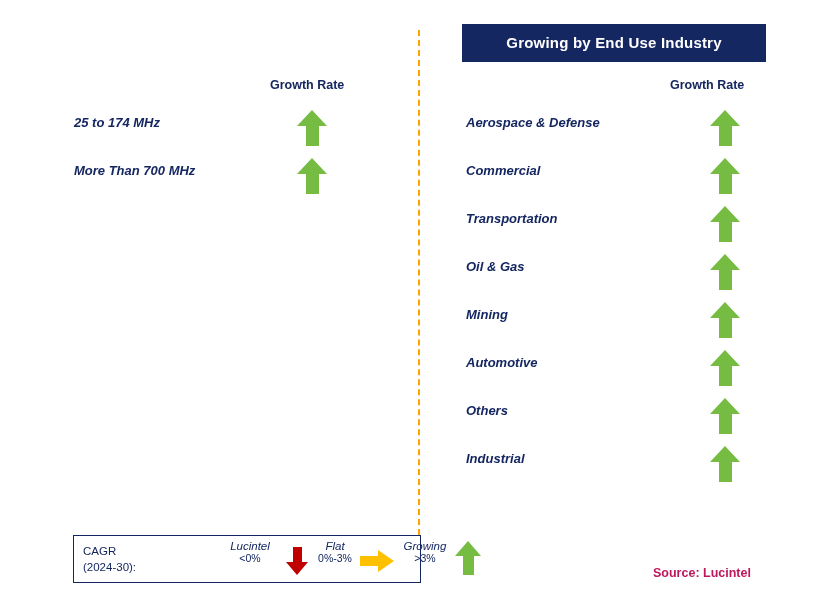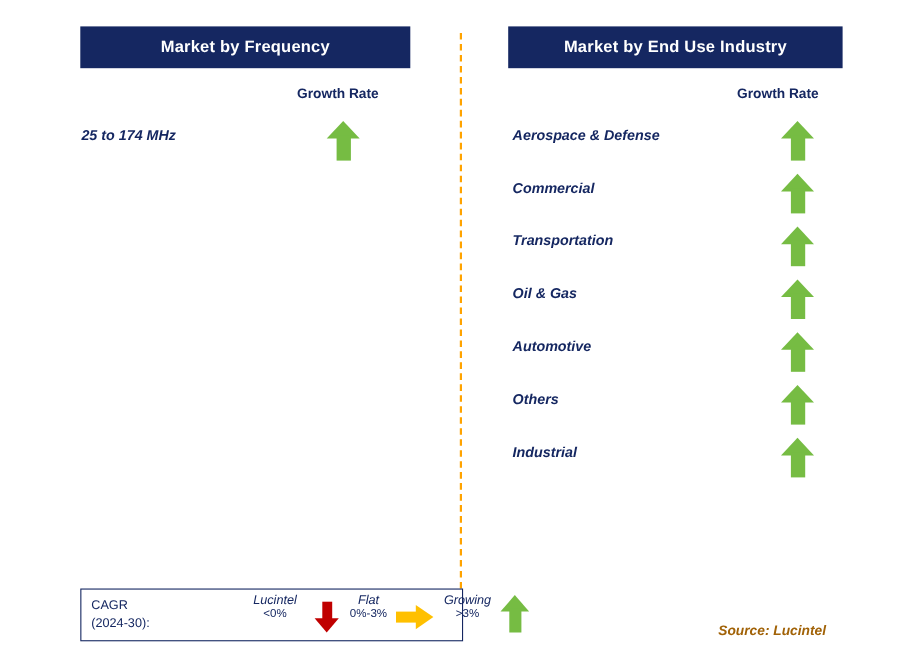--- a/index.html
+++ b/index.html
@@ -203,51 +203,58 @@
   #legend-arrow-growing .arrow-up .shaft {
     left: 8px; top: 12px; width: 11px; height: 22px;
   }
 
   #source {
     position: absolute;
     left: 653px;
     top: 566px;
     font-size: 12.5px;
     font-weight: bold;
-    color: #a16207;
-    font-style: italic;
+    color: #be185d;
   }
 </style>
 </head>
 <body>
 
 <div id="divider"></div>
 
 <div class="panel" id="panel-left">
-  <div class="panel-header">Market by Frequency</div>
   <div class="row-list">
 
     <div class="row">
       <div class="row-label">25 to 174 MHz</div>
       <div class="arrow-holder">
         <div class="arrow-up">
           <div class="head"></div>
             <div class="shaft"></div>
         </div>
       </div>
     </div>
 
 
+    <div class="row">
+      <div class="row-label">More Than 700 MHz</div>
+      <div class="arrow-holder">
+        <div class="arrow-up">
+          <div class="head"></div>
+            <div class="shaft"></div>
+        </div>
+      </div>
+    </div>
 
   </div>
 </div>
 <div class="growth-label" id="growth-left">Growth Rate</div>
 
 <div class="panel" id="panel-right">
-  <div class="panel-header">Market by End Use Industry</div>
+  <div class="panel-header">Growing by End Use Industry</div>
   <div class="row-list">
 
     <div class="row">
       <div class="row-label">Aerospace &amp; Defense</div>
       <div class="arrow-holder">
         <div class="arrow-up">
           <div class="head"></div>
             <div class="shaft"></div>
         </div>
       </div>
@@ -276,20 +283,29 @@
     <div class="row">
       <div class="row-label">Oil &amp; Gas</div>
       <div class="arrow-holder">
         <div class="arrow-up">
           <div class="head"></div>
             <div class="shaft"></div>
         </div>
       </div>
     </div>
 
+    <div class="row">
+      <div class="row-label">Mining</div>
+      <div class="arrow-holder">
+        <div class="arrow-up">
+          <div class="head"></div>
+            <div class="shaft"></div>
+        </div>
+      </div>
+    </div>
 
     <div class="row">
       <div class="row-label">Automotive</div>
       <div class="arrow-holder">
         <div class="arrow-up">
           <div class="head"></div>
             <div class="shaft"></div>
         </div>
       </div>
     </div>

